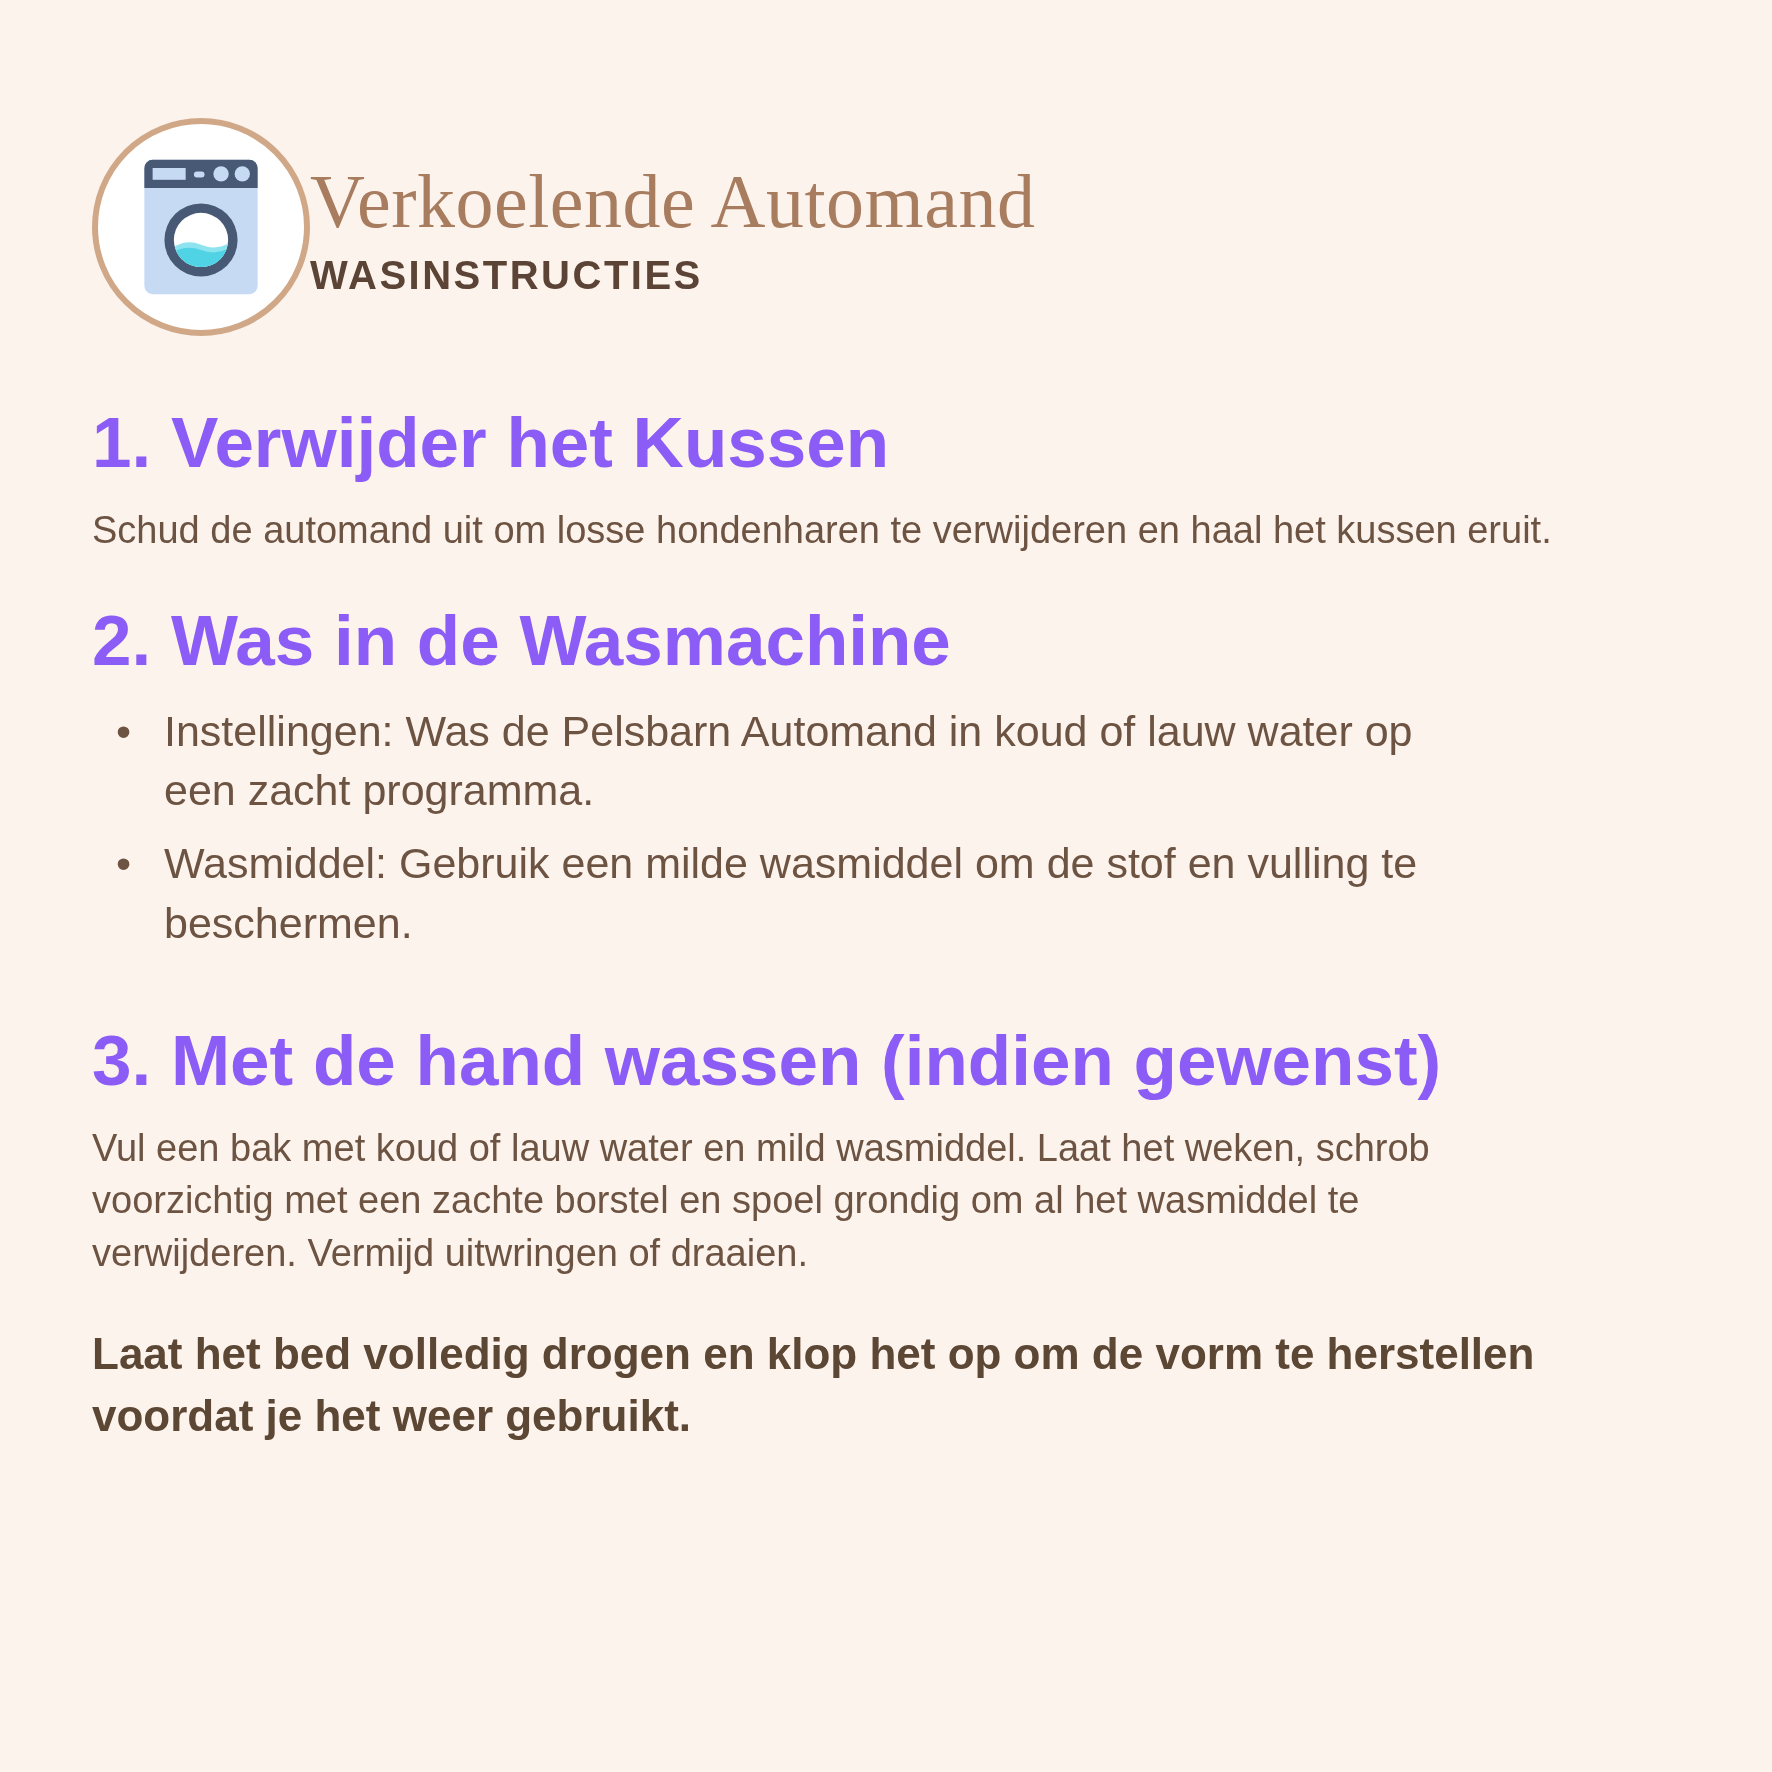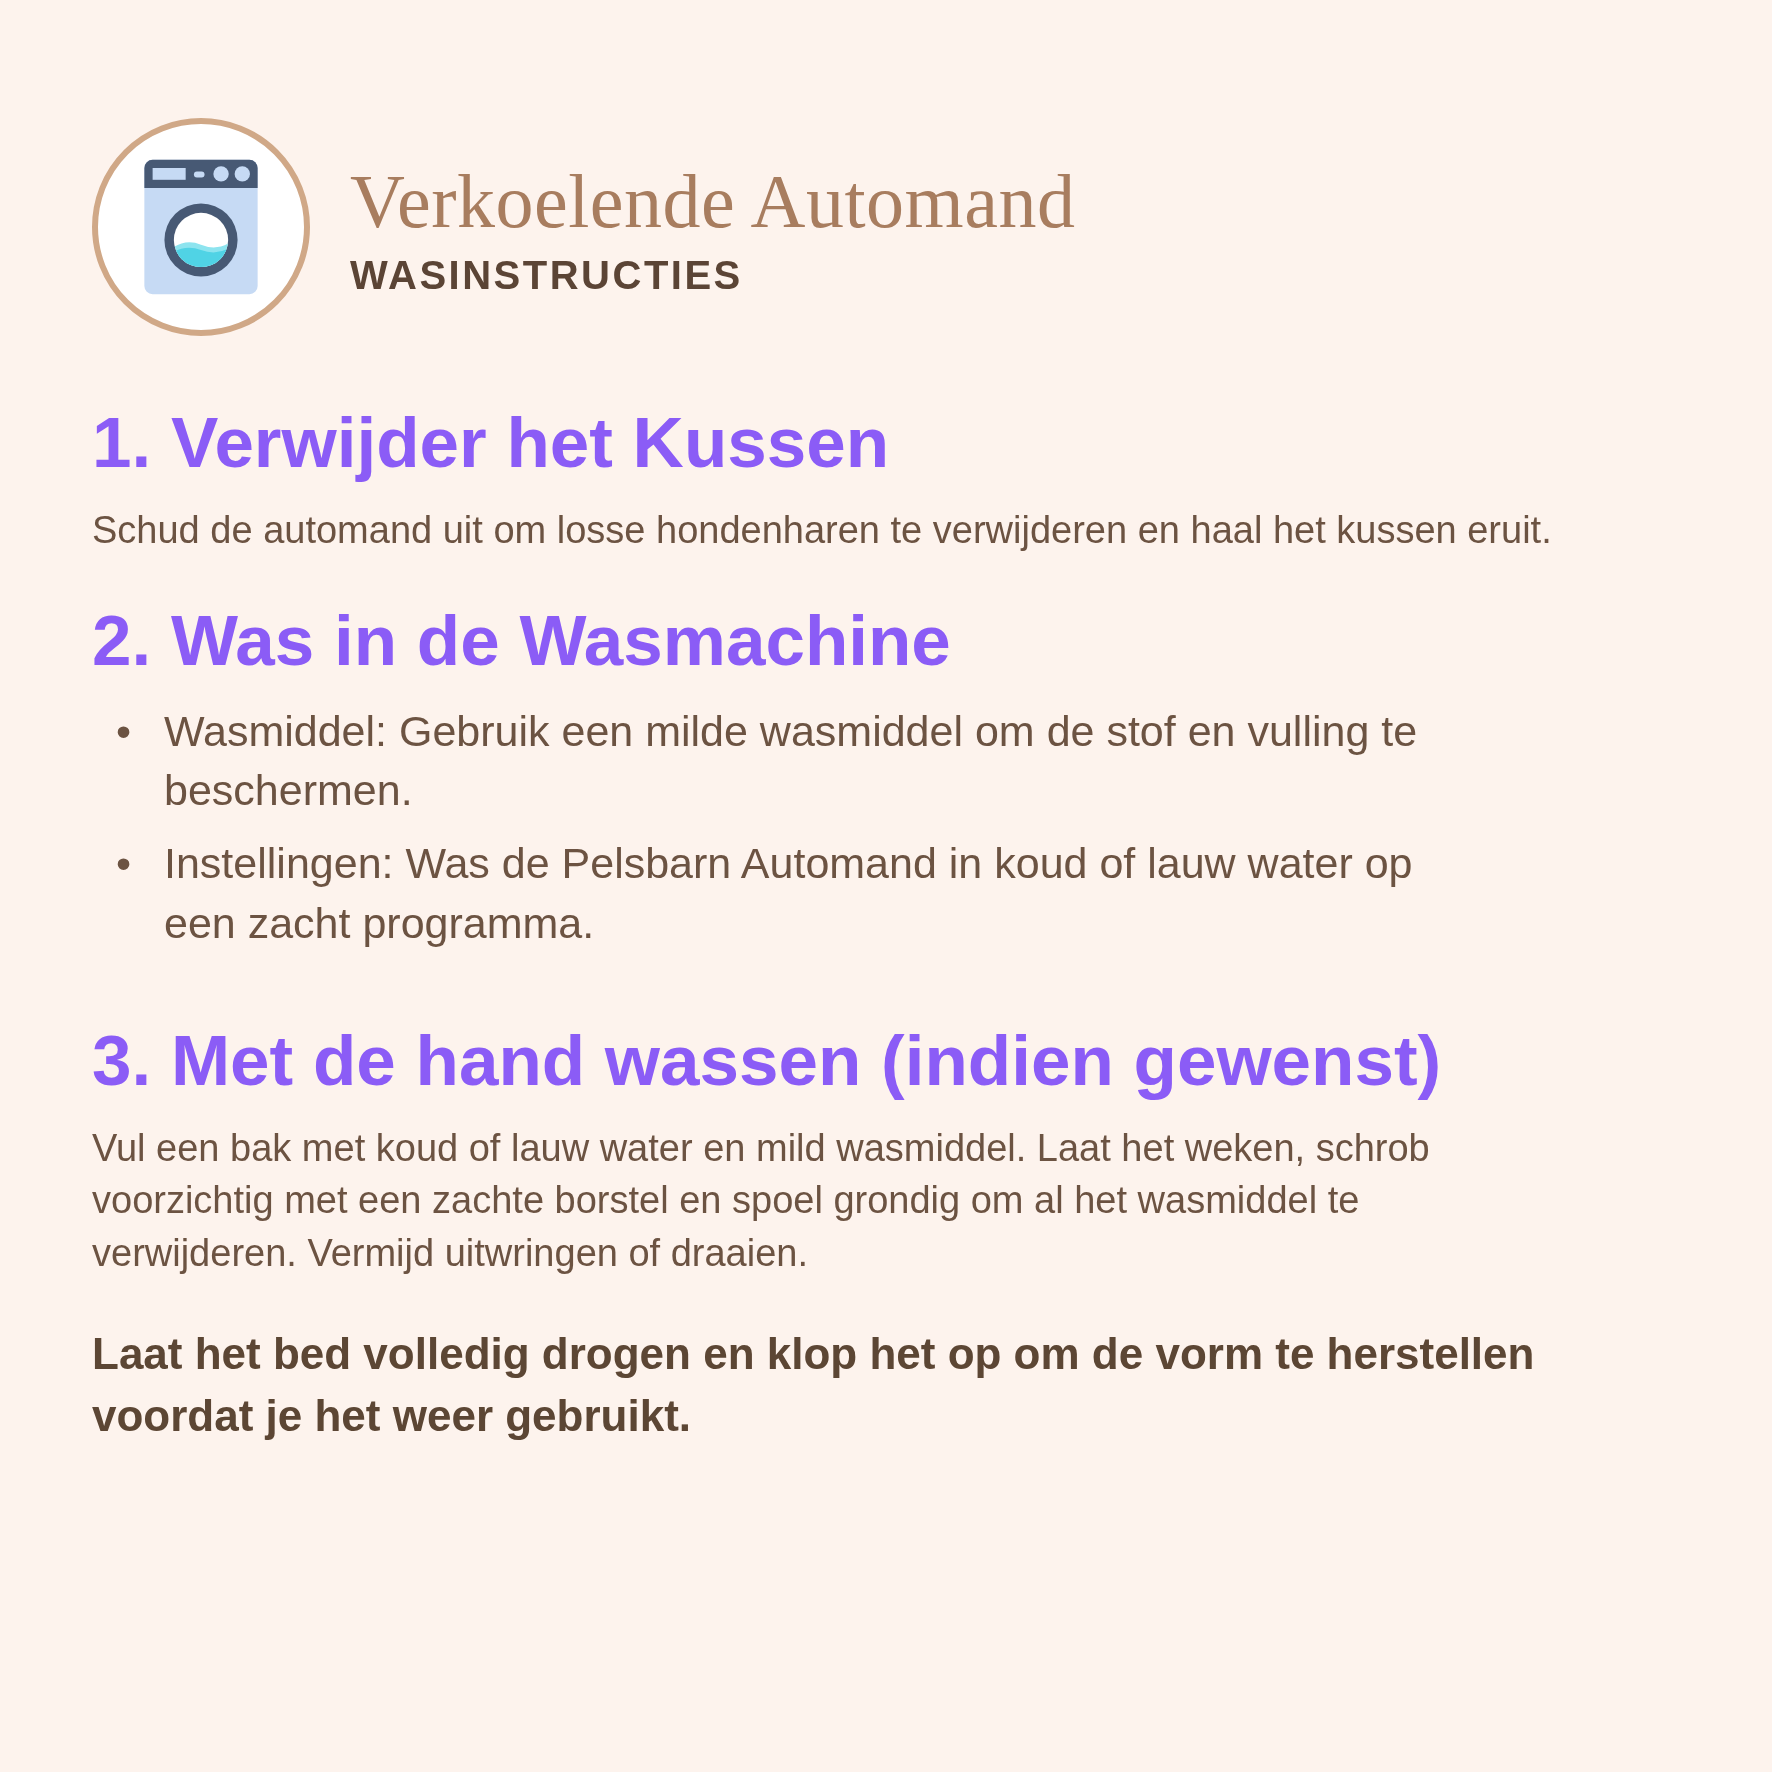--- a/index.html
+++ b/index.html
@@ -19,21 +19,20 @@
     width: 1772px;
     height: 1772px;
     padding: 118px 92px 0 92px;
     box-sizing: border-box;
   }
 
   
   .header {
     display: flex;
     align-items: center;
-    gap: 40px;
   }
   .logo-circle {
     width: 206px;
     height: 206px;
     border-radius: 50%;
     background: #FFFFFF;
     border: 6px solid #D0A887;
     flex: 0 0 auto;
     display: flex;
     align-items: center;
@@ -166,22 +165,22 @@
   <div class="content">
 
     <div class="section section-1">
       <h2 class="section-heading">1. Verwijder het Kussen</h2>
       <p class="body-text">Schud de automand uit om losse hondenharen te verwijderen en haal het kussen eruit.</p>
     </div>
 
     <div class="section section-2">
       <h2 class="section-heading">2. Was in de Wasmachine</h2>
       <ul class="bullet-list">
+        <li>Instellingen: Was de Pelsbarn Automand in koud of lauw water op een zacht programma.</li>
         <li>Wasmiddel: Gebruik een milde wasmiddel om de stof en vulling te beschermen.</li>
-        <li>Instellingen: Was de Pelsbarn Automand in koud of lauw water op een zacht programma.</li>
       </ul>
     </div>
 
     <div class="section section-3">
       <h2 class="section-heading">3. Met de hand wassen (indien gewenst)</h2>
       <p class="body-text">Vul een bak met koud of lauw water en mild wasmiddel. Laat het weken, schrob voorzichtig met een zachte borstel en spoel grondig om al het wasmiddel te verwijderen. Vermijd uitwringen of draaien.</p>
     </div>
 
 
     <p class="footer-note">Laat het bed volledig drogen en klop het op om de vorm te herstellen voordat je het weer gebruikt.</p>

